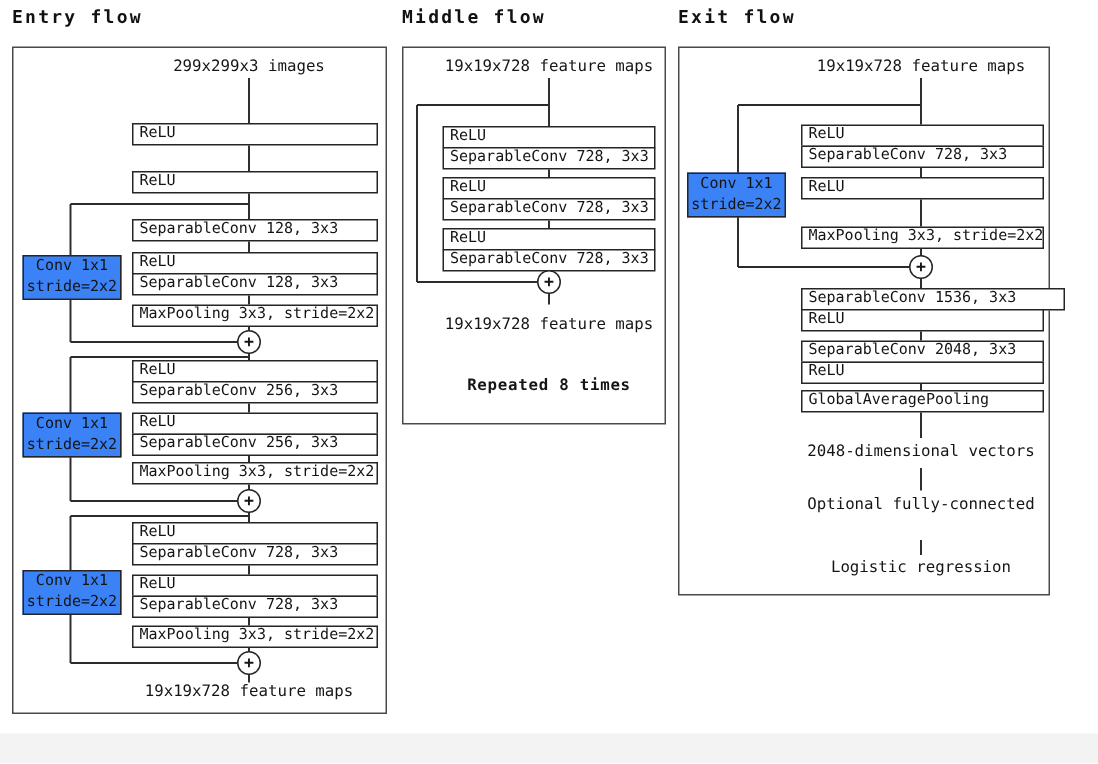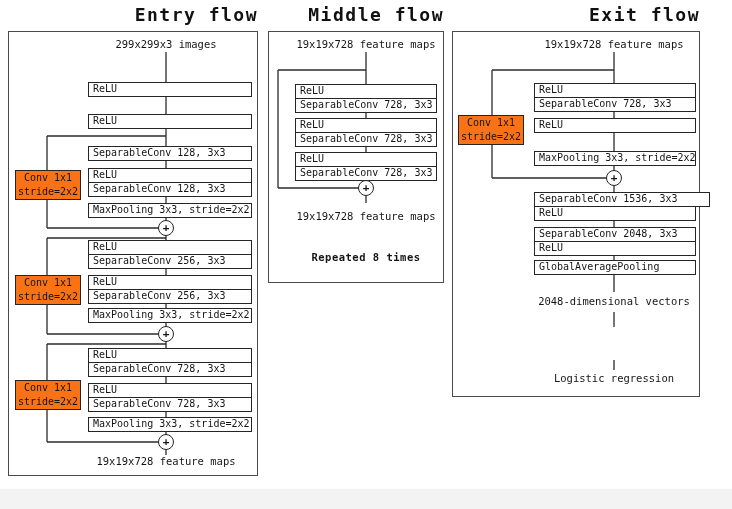--- a/index.html
+++ b/index.html
@@ -7,32 +7,32 @@
     position:relative; width:732px; height:509px; background:#ffffff;
     font-family:"DejaVu Sans Mono", monospace; color:#1c1c1c; overflow:hidden;
   }
   .wires { position:absolute; left:0; top:0; z-index:2; }
   .wires line { stroke:#2b2b2b; stroke-width:1.3; }
   .panel {
     position:absolute; border:1.5px solid #4a4a4a; background:transparent;
     box-sizing:border-box; z-index:1;
   }
   .title {
-    position:absolute; text-align:right; font-weight:bold; font-size:18px;
+    position:absolute; text-align:left; font-weight:bold; font-size:12px;
     letter-spacing:1.5px; color:#111; z-index:3; white-space:nowrap;
   }
   .lbox {
     position:absolute; box-sizing:border-box; height:15px; width:164px;
     border:1.4px solid #252525; background:#ffffff; z-index:3;
     font-size:10px; line-height:12.5px; padding-left:4px; white-space:nowrap;
     overflow:hidden; color:#141414;
   }
   .skipbox {
     position:absolute; box-sizing:border-box; width:66px; height:30px;
-    border:1.4px solid #252525; background:#f97316; z-index:3;
+    border:1.4px solid #252525; background:#3b82f6; z-index:3;
     font-size:10px; line-height:13.5px; text-align:center; color:#141414;
   }
   .skipbox span { display:block; }
   .plus {
     position:absolute; box-sizing:border-box; width:16px; height:16px;
     border:1.4px solid #252525; border-radius:50%; background:#ffffff; z-index:3;
     font-size:11px; line-height:13px; font-weight:bold; text-align:center; color:#141414;
   }
   .flabel {
     position:absolute; width:200px; text-align:center; font-size:10.5px;
@@ -170,17 +170,18 @@
   <div class="lbox" style="left:534px;top:206px;width:162px">ReLU</div>
 
   <div class="lbox" style="left:534px;top:227px;width:162px">SeparableConv 2048, 3x3</div>
   <div class="lbox" style="left:534px;top:241px;width:162px">ReLU</div>
 
   <div class="lbox" style="left:534px;top:260px;width:162px">GlobalAveragePooling</div>
 
   <div class="flabel" style="left:514px;top:295px">2048-dimensional vectors</div>
 
   <div class="flabel wrap" style="left:514px;top:330px">
+    <span style="display:block">Optional fully-connected</span>
   </div>
 
   <div class="flabel" style="left:514px;top:372px">Logistic regression</div>
 
 </div>
 
 </body></html>

